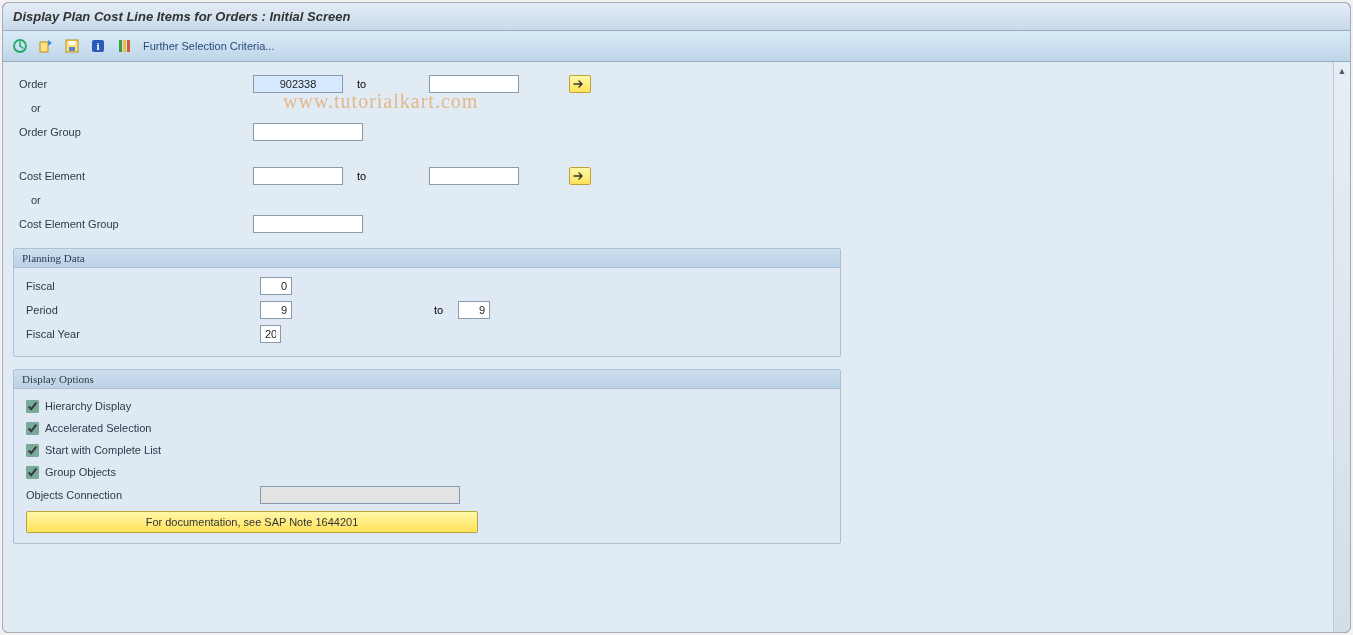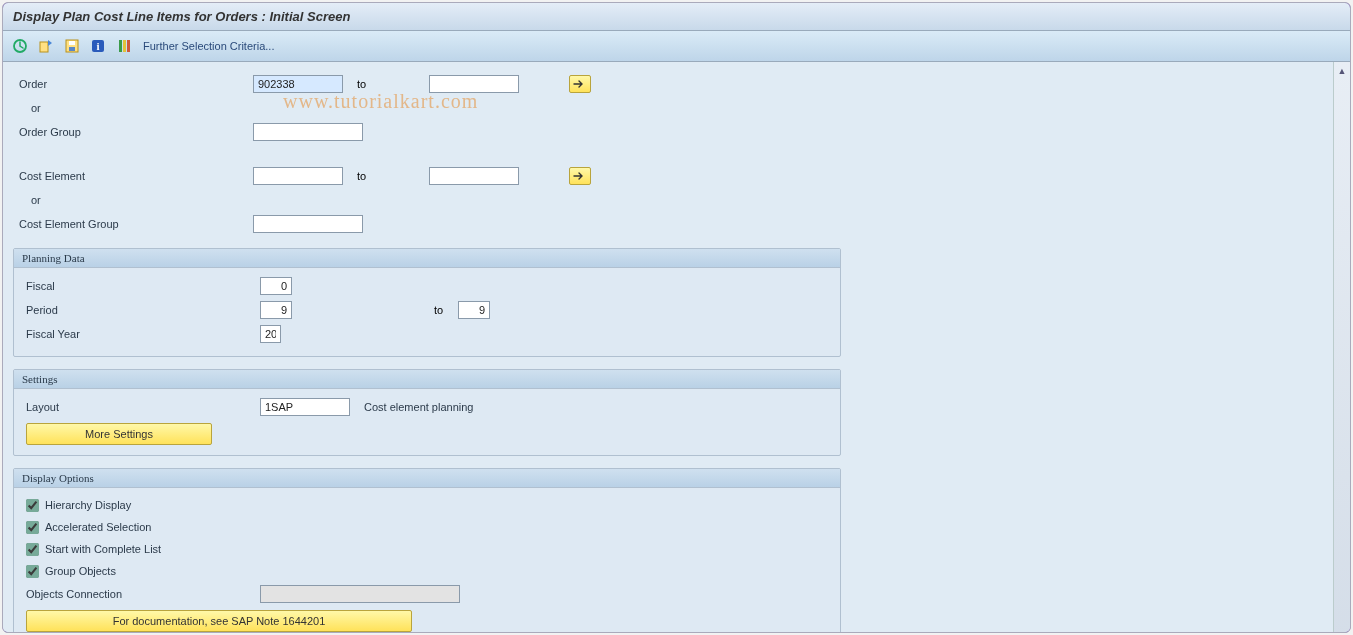--- a/index.html
+++ b/index.html
@@ -139,21 +139,21 @@
 .sap-button {
   height: 22px;
   background: linear-gradient(#fff8a8,#ffe25a);
   border:1px solid #b9a43c;
   border-radius:2px;
   font-size:11px;
   color:#333;
   cursor:pointer;
 }
 .btn-more { width: 186px; margin: 4px 0 0 6px; }
-.btn-doc { width: 386px; margin: 4px 0 0 6px; }
+.btn-doc { width: 452px; margin: 4px 0 0 6px; }
 .inline-txt { color:#2b3a4a; margin-left: 14px;}
 .spacer16 { height: 20px;}
 input[type=checkbox] { accent-color:#7a9; }
 </style>
 </head>
 <body>
 
 <div class="window">
   <div class="titlebar">Display Plan Cost Line Items for Orders : Initial Screen</div>
 
@@ -193,21 +193,21 @@
     <span class="further-link">Further Selection Criteria...</span>
   </div>
 
   <div class="content-wrap">
     <div class="content">
 
       <div class="watermark">www.tutorialkart.com</div>
 
       <div class="row">
         <span class="lab">Order</span>
-        <input type="text" class="sap-inp inp-order" style="background: rgb(214, 233, 255);" value="902338">
+        <input type="text" class="sap-inp inp-order" style="background: rgb(214, 233, 255); text-align: center;" value="902338">
         <span class="w-to">to</span>
         <input type="text" class="sap-inp inp-order" style="">
         <span class="arrow-btn">
           <svg width="14" height="10">
               <path d="M1 5 L9 5 M6 2 L9 5 L6 8" stroke="#333" stroke-width="1.4" fill="none" stroke-linecap="round"></path>
             </svg>
         </span>
       </div>
       <div class="row">
           <span class="sublab">or</span>
@@ -252,31 +252,20 @@
             <span style="width:24px;">to</span>
             <input type="text" class="sap-inp inp-tiny" value="9" style="">
           </div>
           <div class="row">
             <span class="lab">Fiscal Year</span>
             <input type="text" class="sap-inp inp-tiny" style="width: 21px;" value="2018">
           </div>
         </div>
       </div>
 
-      <div class="group-box">
-        <div class="group-title">Settings</div>
-        <div class="group-body">
-          <div class="row">
-            <span class="lab">Layout</span>
-            <input type="text" class="sap-inp inp-layout" value="1SAP" style="">
-            <span class="inline-txt">Cost element planning</span>
-          </div>
-          <button class="sap-button btn-more">More Settings</button>
-        </div>
-      </div>
 
       <div class="group-box">
         <div class="group-title">Display Options</div>
         <div class="group-body">
           <div class="check-row">
             <input type="checkbox" checked="" style="">
             <label>Hierarchy Display</label>
           </div>
           <div class="check-row">
             <input type="checkbox" checked="" style="">

